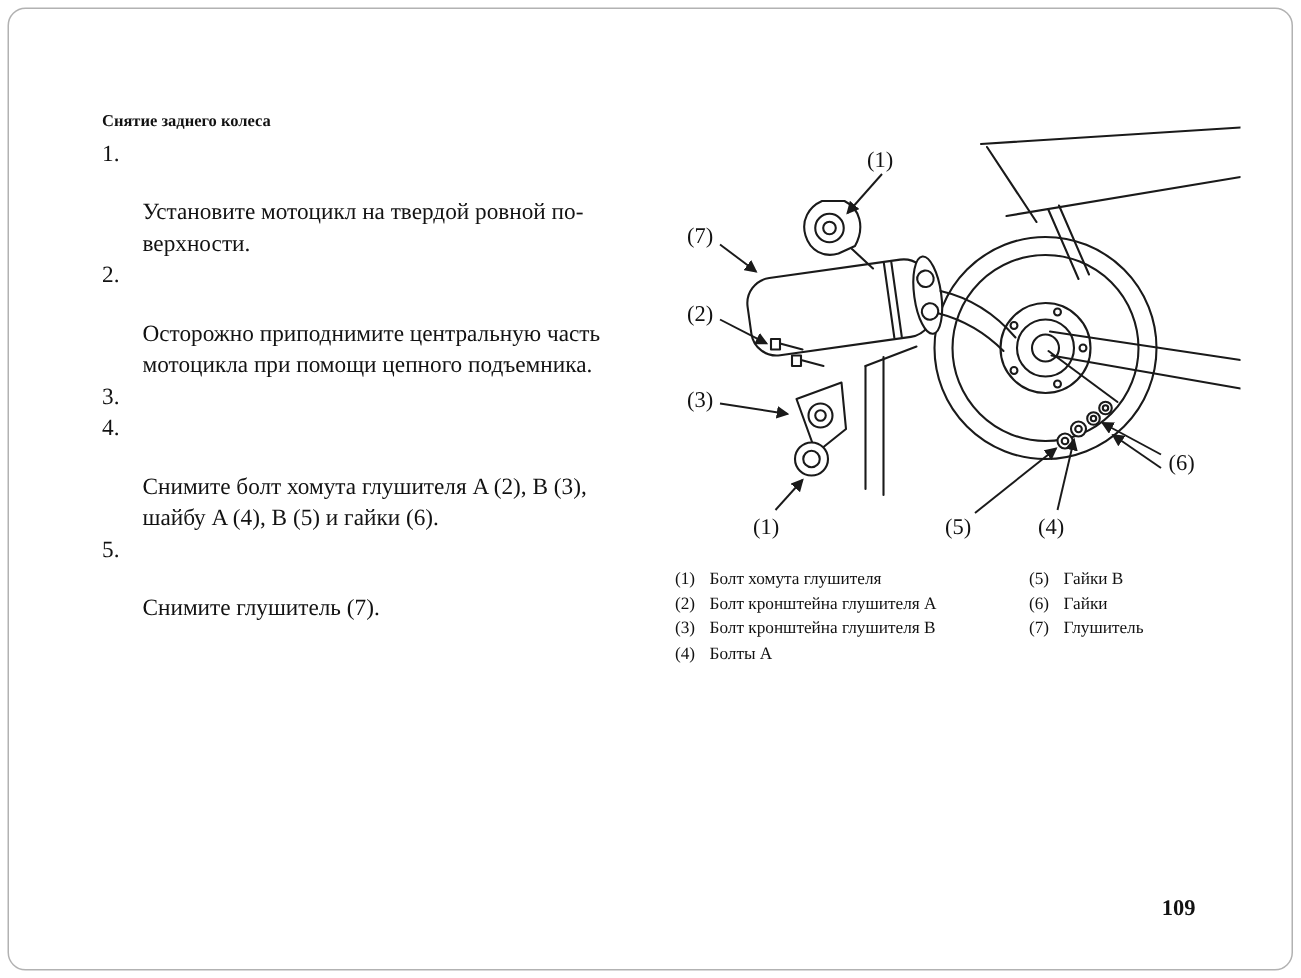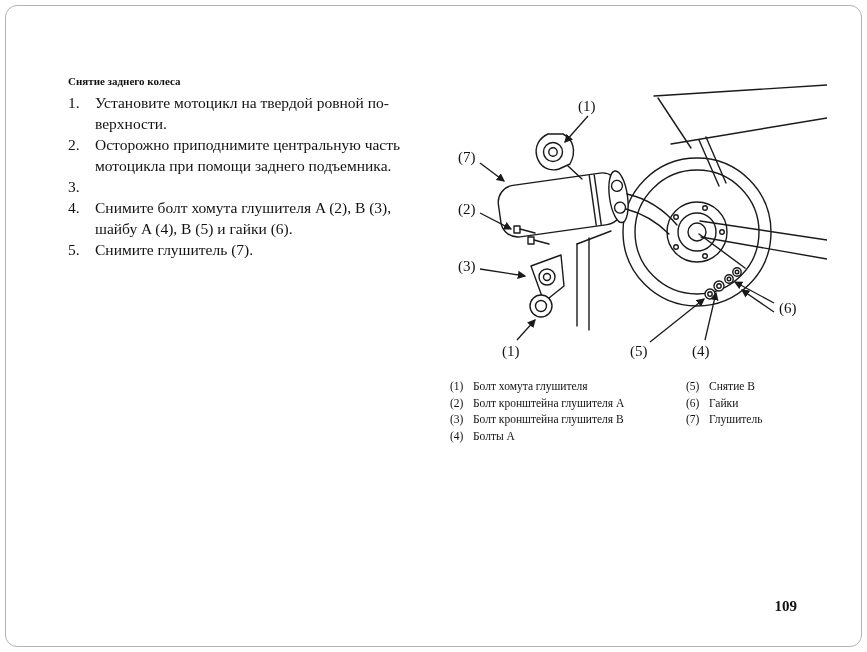--- a/index.html
+++ b/index.html
@@ -29,21 +29,21 @@
     font-weight: bold;
     line-height: 21px;
   }
   .steps { list-style: none; }
   .step {
     display: flex;
     font-size: 15.5px;
     line-height: 21px;
   }
   .step .num { width: 27px; flex: none; }
-  .step .txt { white-space: pre-line; }
+  .step .txt { white-space: pre-line; margin-top: 39px; }
   .note {
     margin-top: 15px;
     font-size: 15.5px;
     line-height: 21px;
     white-space: pre-line;
     letter-spacing: 0.3px;
   }
   .figure {
     position: absolute;
     left: 447px;
@@ -86,21 +86,21 @@
   <h2 class="title">Снятие заднего колеса</h2>
   <ol class="steps">
     <li class="step">
       <span class="num">1.</span>
       <span class="txt">Установите мотоцикл на твердой ровной по-
 верхности.</span>
     </li>
     <li class="step">
       <span class="num">2.</span>
       <span class="txt">Осторожно приподнимите центральную часть
-мотоцикла при помощи заднего подъемника.</span>
+мотоцикла при помощи цепного подъемника.</span>
     </li>
     <li class="step">
       <span class="num">3.</span>
     </li>
     <li class="step">
       <span class="num">4.</span>
       <span class="txt">Снимите болт хомута глушителя A (2),  B (3),
 шайбу A (4), B (5) и гайки (6).</span>
     </li>
     <li class="step">
@@ -235,21 +235,21 @@
       <span class="lab">Болт кронштейна глушителя B</span>
     </div>
     <div class="legend-row">
       <span class="num">(4)</span>
       <span class="lab">Болты A</span>
     </div>
   </div>
   <div class="legend-col-2">
     <div class="legend-row">
       <span class="num">(5)</span>
-      <span class="lab">Снятие B</span>
+      <span class="lab">Гайки B</span>
     </div>
     <div class="legend-row">
       <span class="num">(6)</span>
       <span class="lab">Гайки</span>
     </div>
     <div class="legend-row">
       <span class="num">(7)</span>
       <span class="lab">Глушитель</span>
     </div>
   </div>

